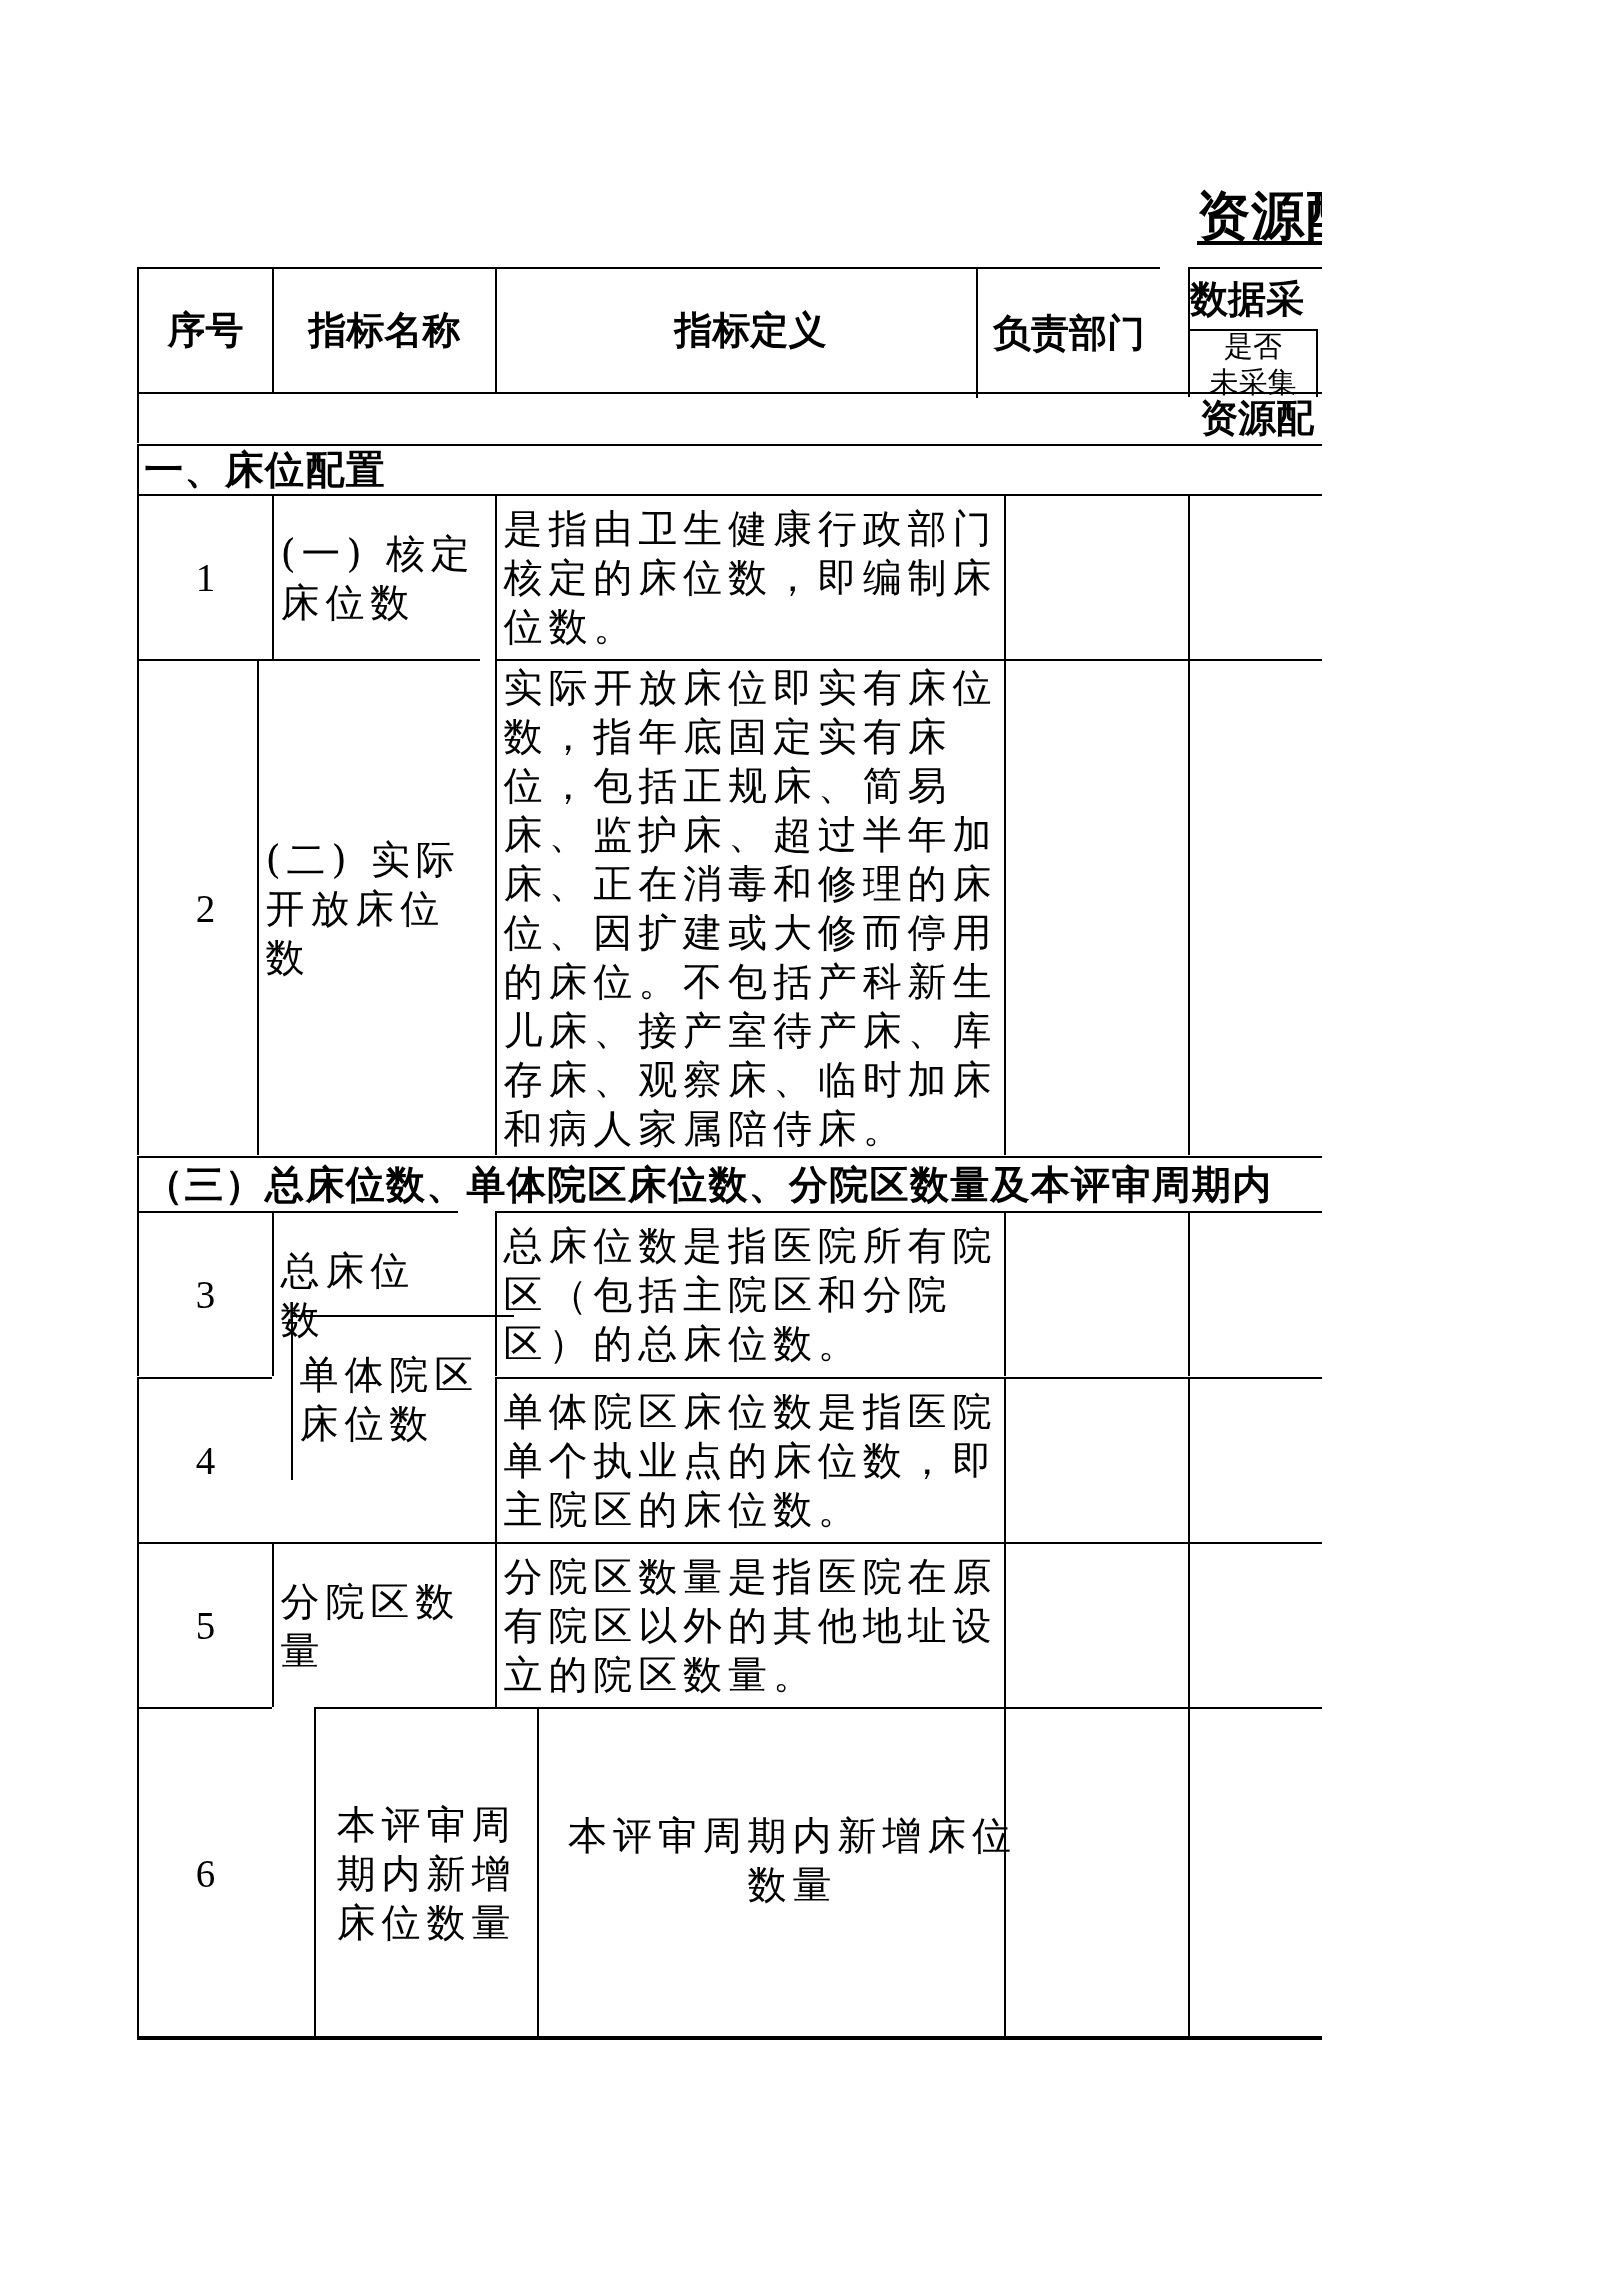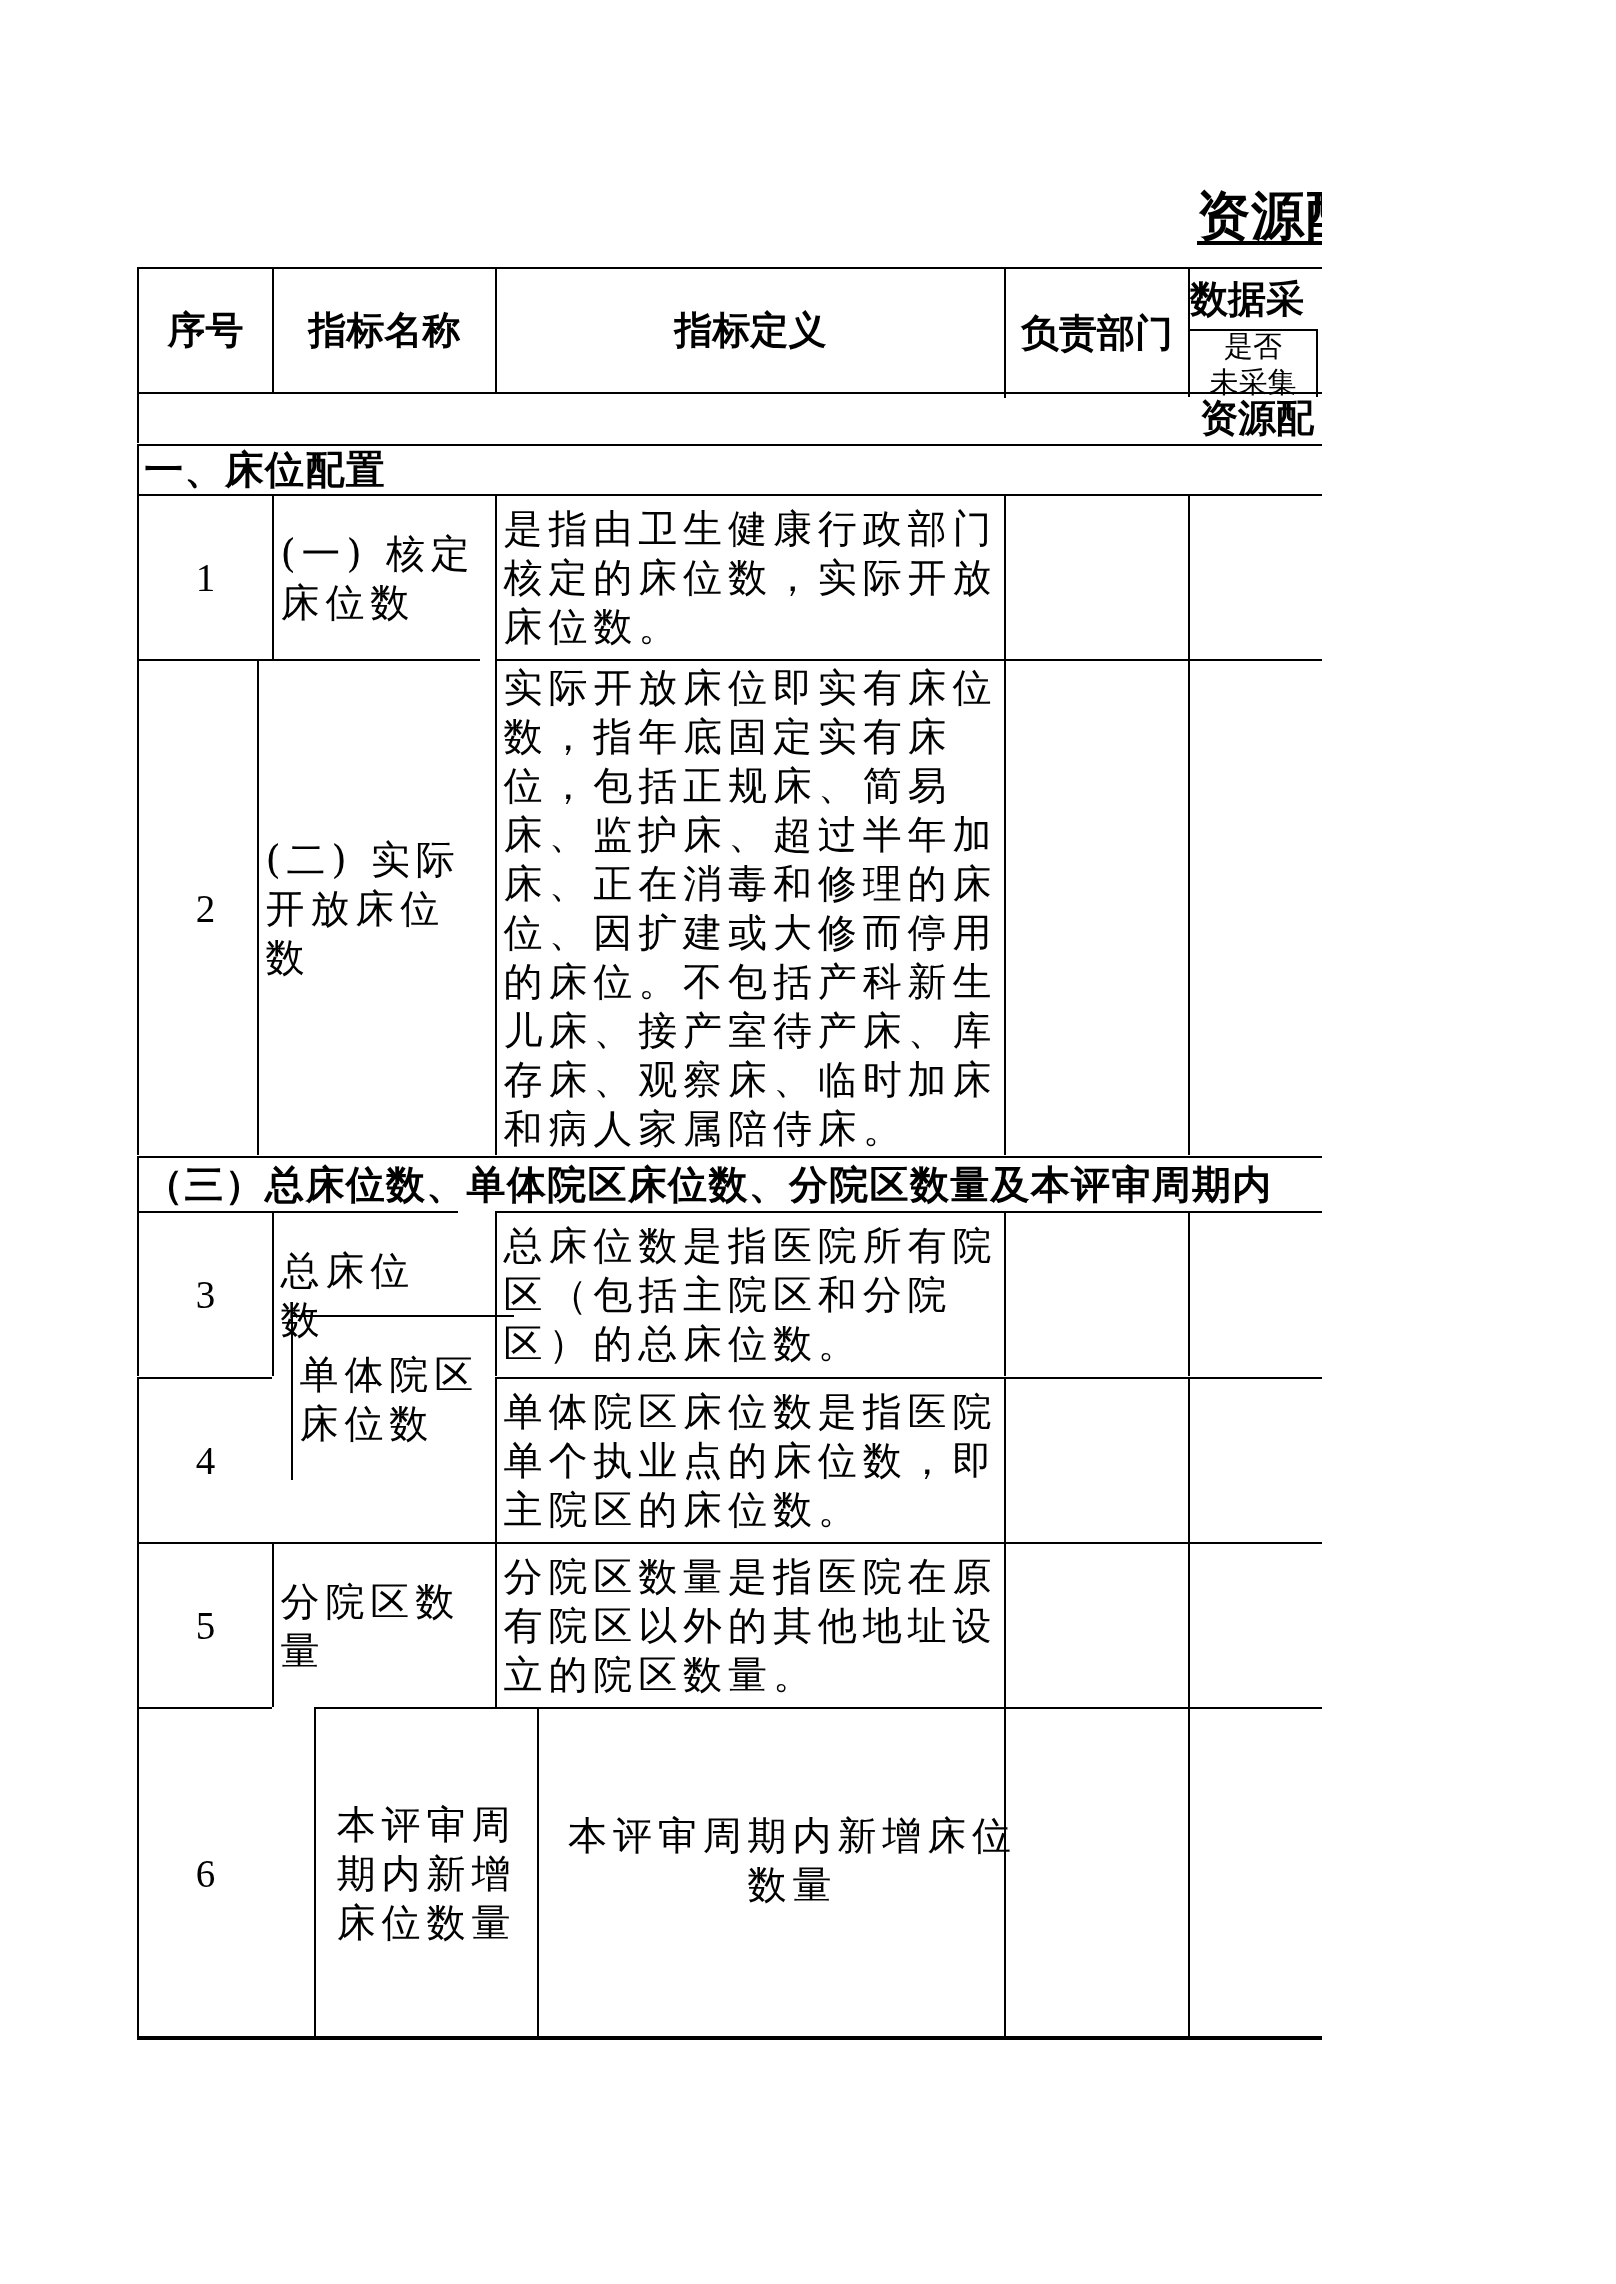--- a/index.html
+++ b/index.html
@@ -30,21 +30,21 @@
 
   <div class="cell hdr" style="left:137px;top:267px;width:135px;height:125px;">
       <span>序号</span>
     </div>
   <div class="cell hdr" style="left:272px;top:267px;width:223px;height:125px;">
       <span>指标名称</span>
     </div>
   <div class="cell hdr" style="left:495px;top:267px;width:509px;height:125px;">
       <span>指标定义</span>
     </div>
-  <div class="cell hdr" style="left:1004px;top:267px;width:184px;height:131px;">
+  <div class="cell hdr" style="left:976px;top:267px;width:184px;height:131px;">
       <span>负责部门</span>
     </div>
   <div class="cell hdr" style="left:1188px;top:267px;width:169px;height:62px;justify-content:flex-start;">
       <span style="white-space:nowrap;">数据采</span>
     </div>
   <div class="cell sub" style="left:1188px;top:329px;width:130px;height:68px;border-right:2.6px solid #000;">
       <span style="white-space:pre-line;">是否
 未采集</span>
     </div>
 
@@ -56,21 +56,21 @@
       <span>一、床位配置</span>
     </div>
 
   <div class="cell num" style="left:137px;top:494px;width:135px;height:165px;">
       <span>1</span>
     </div>
   <div class="cell txt left" style="left:272px;top:494px;width:223px;height:165px;">
       <span>(一) 核定床位数</span>
     </div>
   <div class="cell txt left" style="left:495px;top:494px;width:509px;height:165px;">
-      <span>是指由卫生健康行政部门核定的床位数，实际开放床位数。</span>
+      <span>是指由卫生健康行政部门核定的床位数，即编制床位数。</span>
     </div>
   <div class="cell" style="left:1004px;top:494px;width:184px;height:165px;">
       <span></span>
     </div>
   <div class="cell" style="left:1188px;top:494px;width:169px;height:165px;">
       <span></span>
     </div>
 
   <div class="cell num" style="left:137px;top:659px;width:135px;height:496px;">
       <span>2</span>

